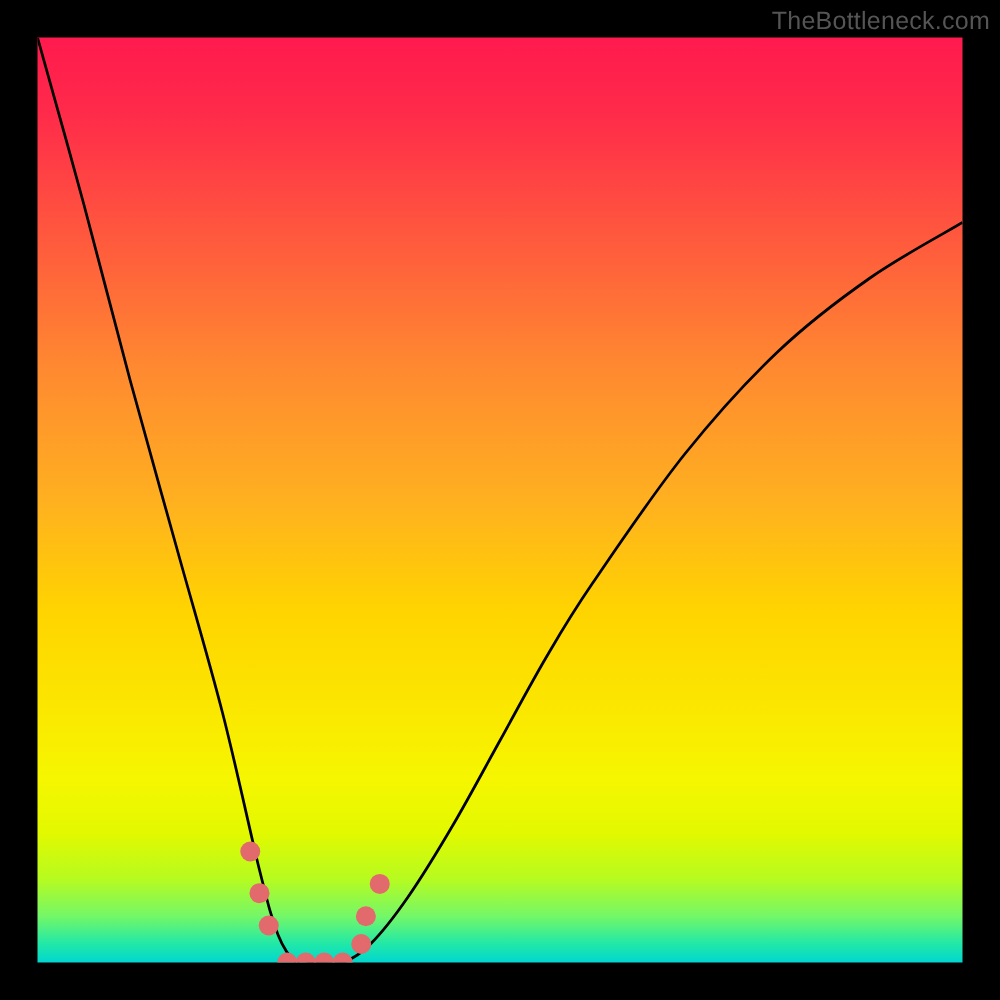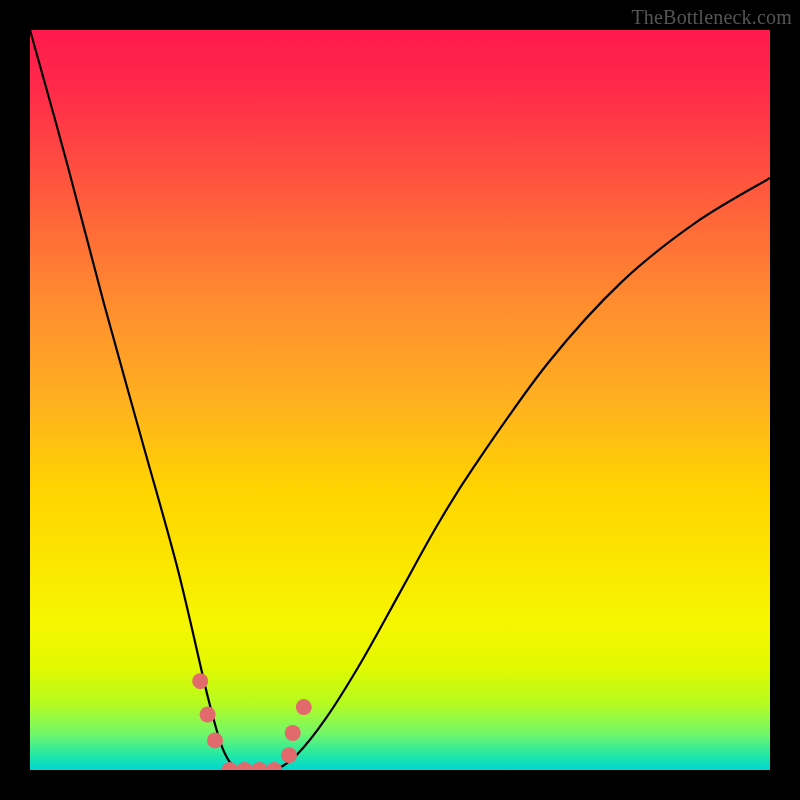--- a/index.html
+++ b/index.html
@@ -8,21 +8,20 @@
     width: 800px;
     height: 800px;
     overflow: hidden;
     font-family: Arial, Helvetica, sans-serif;
   }
   .frame {
     width: 800px;
     height: 800px;
     background: #000;
     position: relative;
-    font-family: Liberation Serif, serif;
   }
   .plot-area {
     position: absolute;
     left: 30px;
     top: 30px;
     width: 740px;
     height: 740px;
     background: linear-gradient(
       to bottom,
       #ff1a4e 0%,

